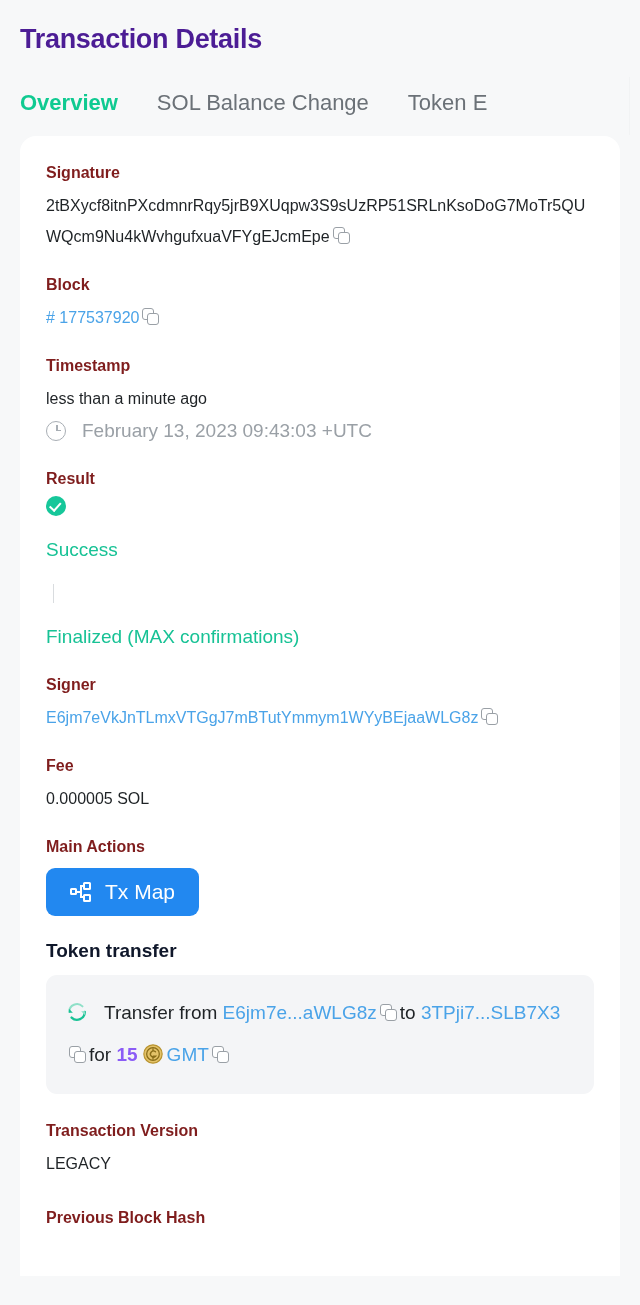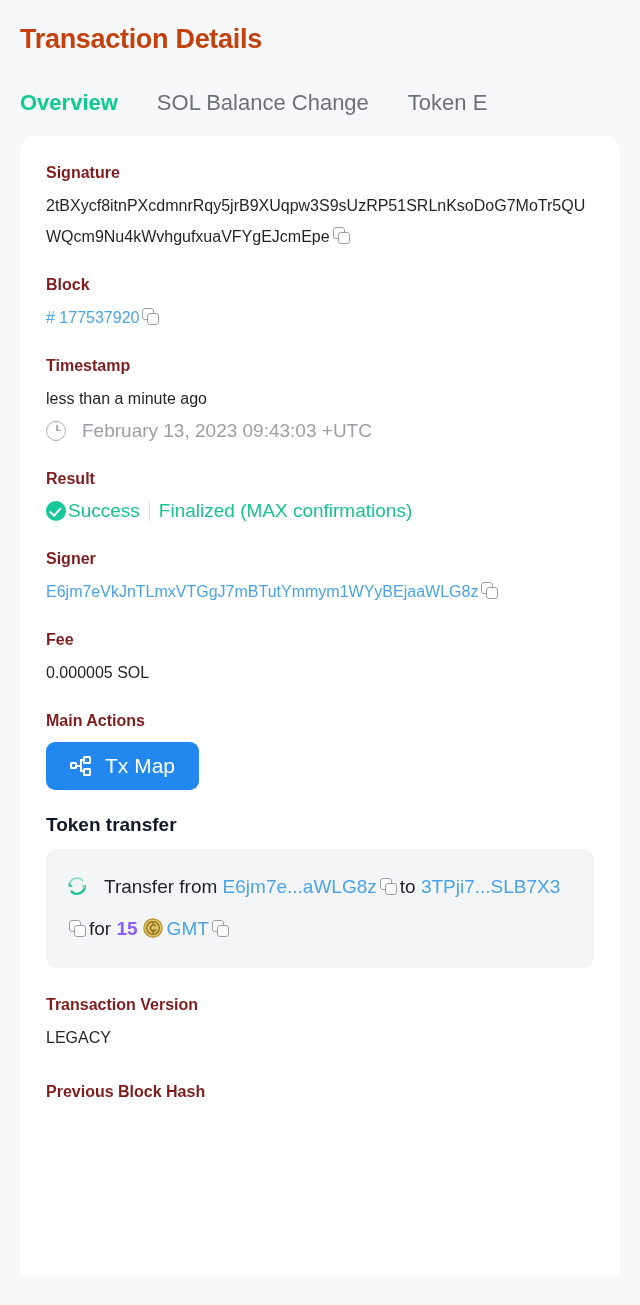--- a/index.html
+++ b/index.html
@@ -16,21 +16,21 @@
     -webkit-font-smoothing: antialiased;
   }
 
   
   .page-header {
     padding: 22px 20px 0 20px;
   }
   .page-title {
     font-size: 27px;
     font-weight: bold;
-    color: #c2410c;
+    color: #4c1d95;
     letter-spacing: -0.3px;
     line-height: 34px;
     margin: 0;
   }
 
   
   .tabbar {
     margin-top: 25px;
     padding: 0 20px;
     display: flex;
@@ -160,24 +160,25 @@
     content: "";
     position: absolute;
     left: 50%; top: 7.5px;
     width: 4.5px; height: 1.5px;
     background: #a8aeb4;
   }
 
   
   .result-row {
     display: flex;
-    align-items: center;
-    gap: 2px;
+    align-items: flex-start;
+    gap: 19px;
     font-size: 19px;
     line-height: 30px;
+    flex-direction: column;
   }
   .check-badge {
     width: 20px; height: 20px;
     border-radius: 50%;
     background: #16c79a;
     position: relative;
     flex: 0 0 auto;
   }
   .check-badge::after {
     content: "";

